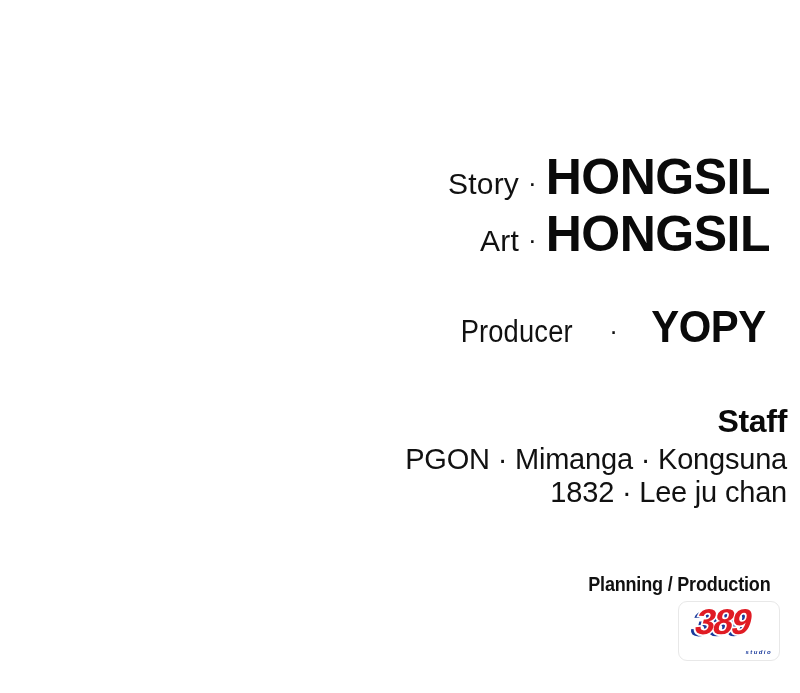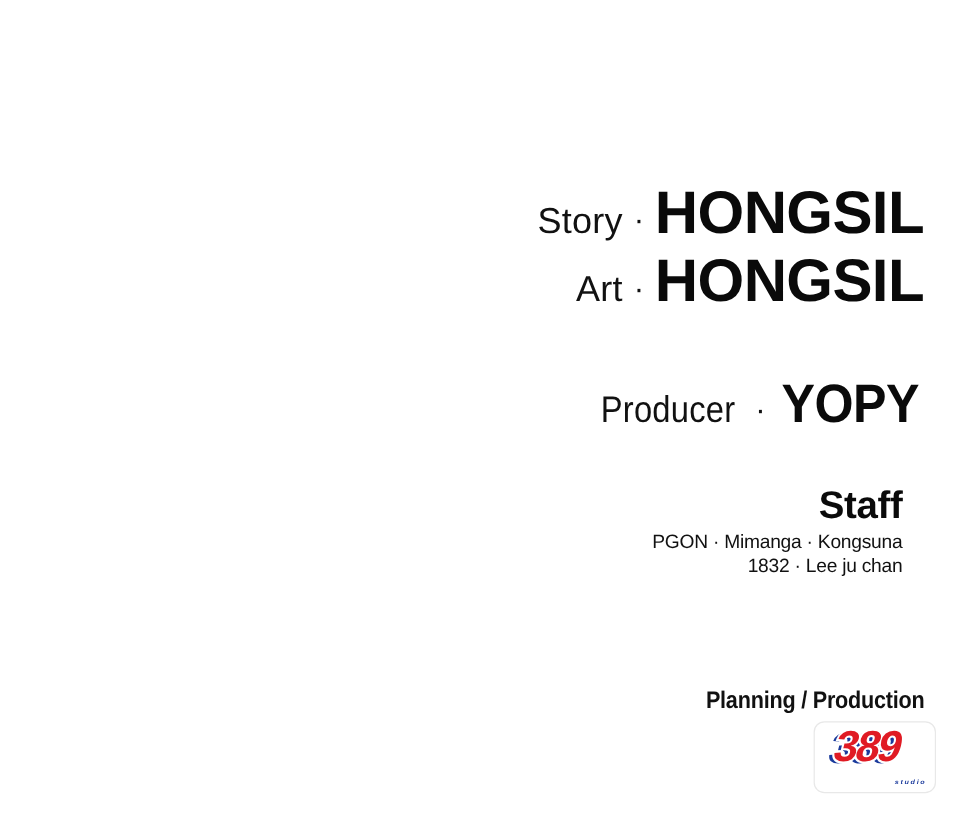--- a/index.html
+++ b/index.html
@@ -49,50 +49,50 @@
   }
   .name {
     font-size: 50px;
     font-weight: 700;
     letter-spacing: -0.5px;
     color: #0a0a0a;
   }
 
   #line-story { top: 152px; }
   #line-art   { top: 209px; }
-  #line-producer { top: 314px; }
+  #line-producer { top: 304px; gap: 20px; }
 
   #line-producer .role {
     font-size: 31px;
     transform: scaleX(0.88);
     transform-origin: right baseline;
   }
   #line-producer .name {
     font-size: 45px;
     transform: scaleX(0.93);
     transform-origin: left baseline;
   }
 
   
   .staff-block {
     position: absolute;
-    right: 48px;
+    right: 13px;
     top: 405px;
     text-align: right;
     line-height: 1;
   }
   .staff-heading {
     font-size: 32px;
     font-weight: 700;
     letter-spacing: -0.3px;
     margin-bottom: 8px;
     color: #0a0a0a;
   }
   .staff-row {
-    font-size: 16px;
+    font-size: 29px;
     font-weight: 400;
     letter-spacing: -0.2px;
     margin-top: 4px;
     color: #111111;
     white-space: nowrap;
   }
 
   
   .planning-label {
     position: absolute;

